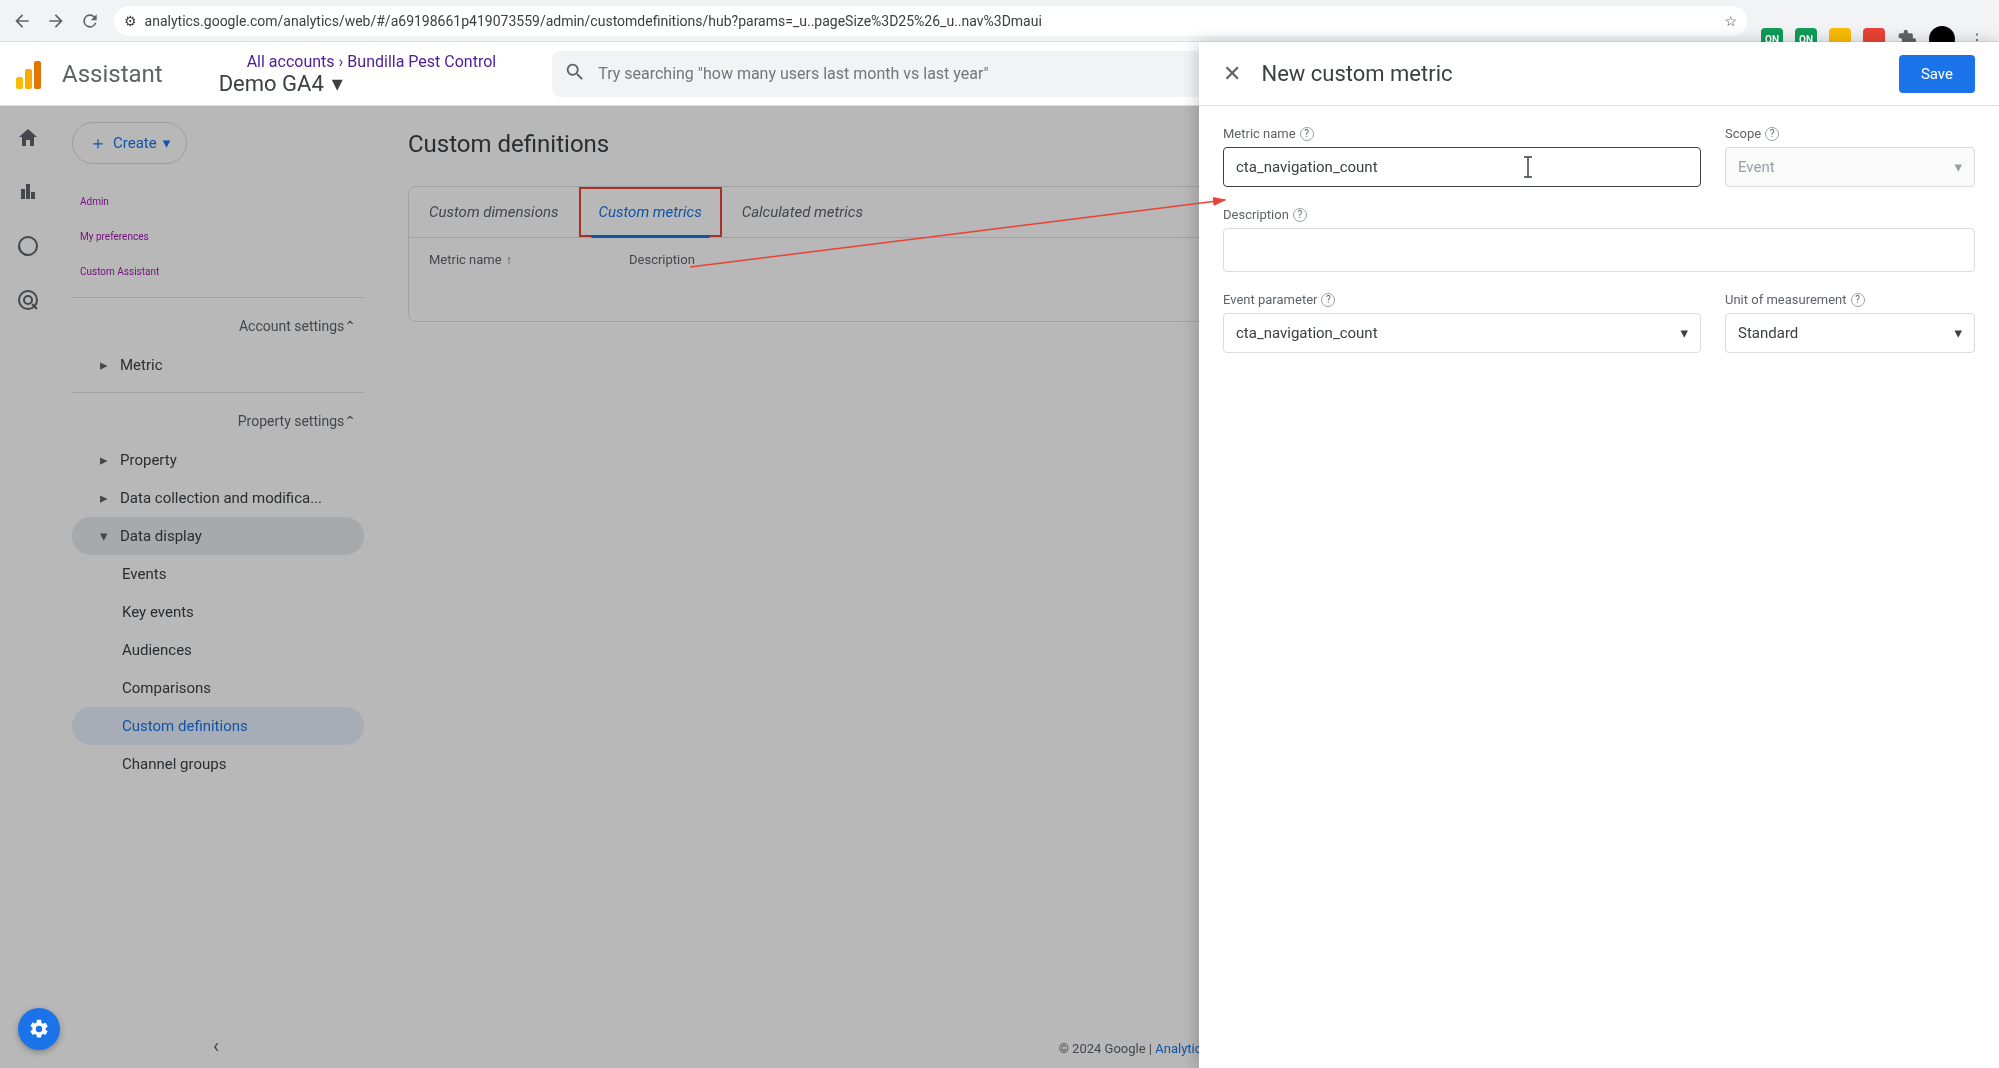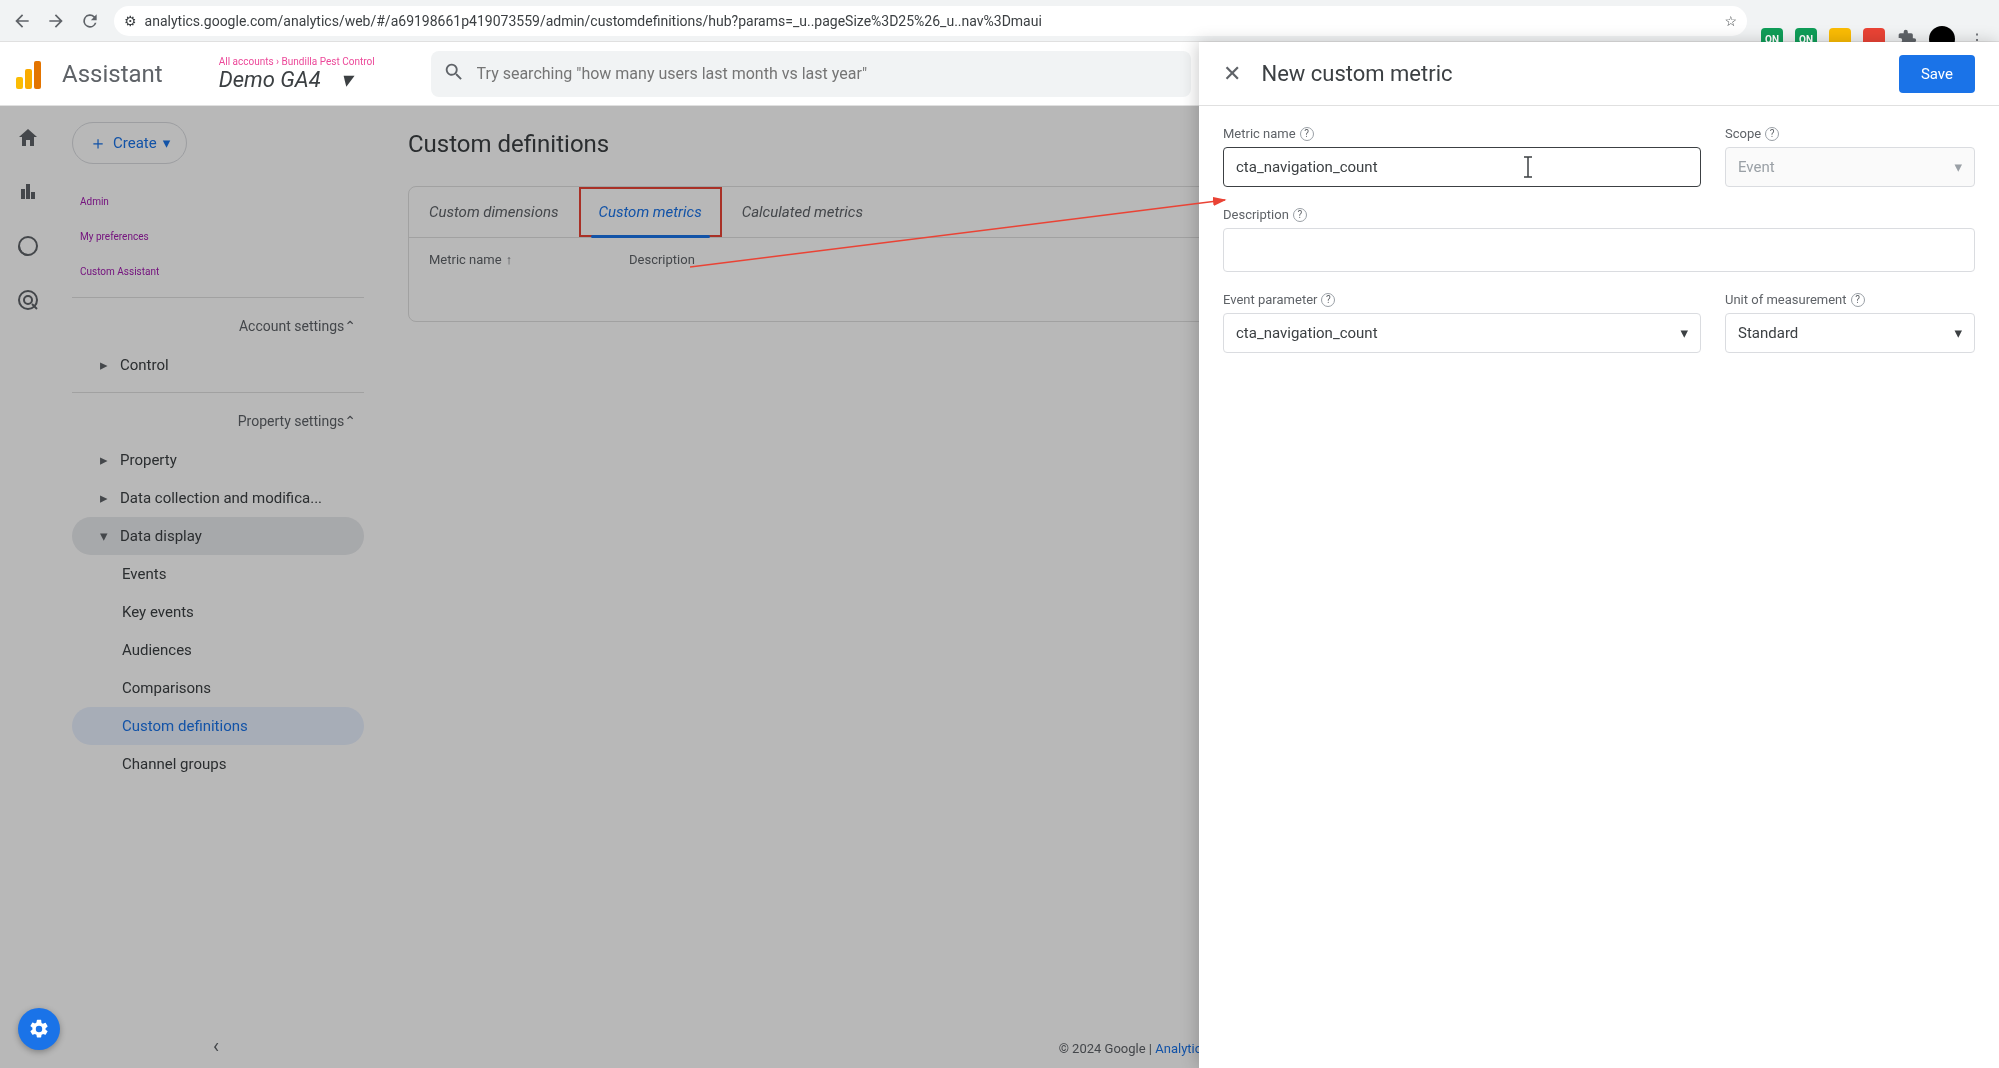--- a/index.html
+++ b/index.html
@@ -19,22 +19,22 @@
 
 .app { position: relative; height: calc(100% - 42px); display: flex; flex-direction: column; }
 .header { height: 64px; display: flex; align-items: center; padding: 0 16px; gap: 16px; border-bottom: 1px solid #e0e0e0; }
 .ga-logo { width: 30px; height: 30px; position: relative; display:flex; align-items:flex-end; gap:2px;}
 .ga-logo span{display:inline-block;border-radius:2px;}
 .ga-logo .b1{width:7px;height:12px;background:#fbbc04;}
 .ga-logo .b2{width:7px;height:20px;background:#f9ab00;}
 .ga-logo .b3{width:7px;height:28px;background:#e37400;}
 .brand { font-size: 24px; color: #5f6368; }
 .account-picker { margin-left: 40px; }
-.account-picker .crumbs { font-size: 10px; color: #ec4899; }
-.account-picker .prop { font-size: 22px; color: #3c4043; display: flex; align-items: center; gap: 20px; font-style: italic; }
+.account-picker .crumbs { font-size: 16px; color: #4c1d95; margin-left: 28px; }
+.account-picker .prop { font-size: 22px; color: #3c4043; display: flex; align-items: center; gap: 8px; }
 .search-bar { margin-left: 40px; flex: 1; max-width: 760px; height: 46px; background: #f1f3f4; border-radius: 8px; display: flex; align-items: center; padding: 0 12px; gap: 12px; color: #5f6368; }
 .search-bar input { border: 0; background: transparent; font-size: 16px; flex: 1; color: #3c4043; outline: none; }
 
 .body-row { flex: 1; display: flex; position: relative; }
 
 
 .rail { width: 56px; background: #fff; display: flex; flex-direction: column; align-items: center; padding-top: 20px; gap: 30px; }
 .rail-icon { width: 24px; height: 24px; color: #5f6368; display:flex;align-items:center;justify-content:center;cursor:pointer;}
 
 
@@ -196,21 +196,21 @@
       <div class="sb-item">Admin</div>
       <div class="sb-item">My preferences</div>
       <div class="sb-item">Custom Assistant</div>
       <div class="sb-divider"></div>
       <div class="sb-section">
           <span>Account settings</span>
           <span>⌃</span>
         </div>
       <div class="sb-sub">
           <span class="caret">▸</span>
-          <span>Control</span>
+          <span>Metric</span>
         </div>
       <div class="sb-divider"></div>
       <div class="sb-section">
           <span>Property settings</span>
           <span>⌃</span>
         </div>
       <div class="sb-sub">
           <span class="caret">▸</span>
           <span>Property</span>
         </div>

